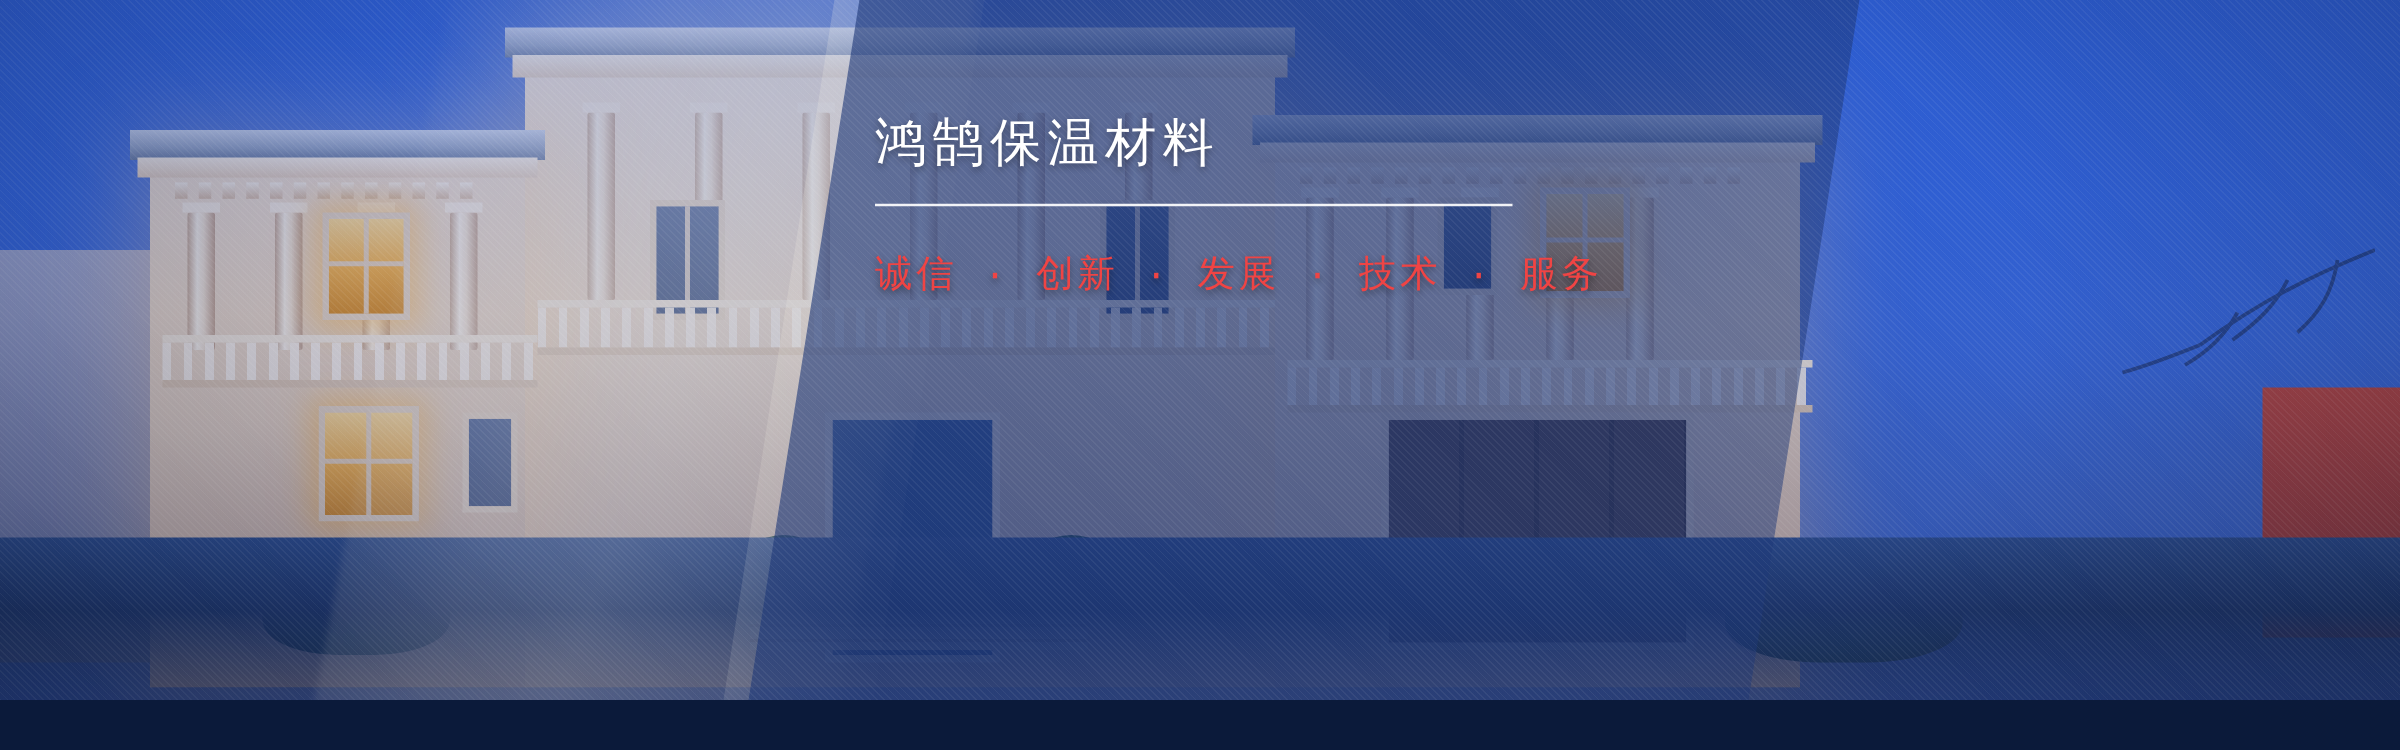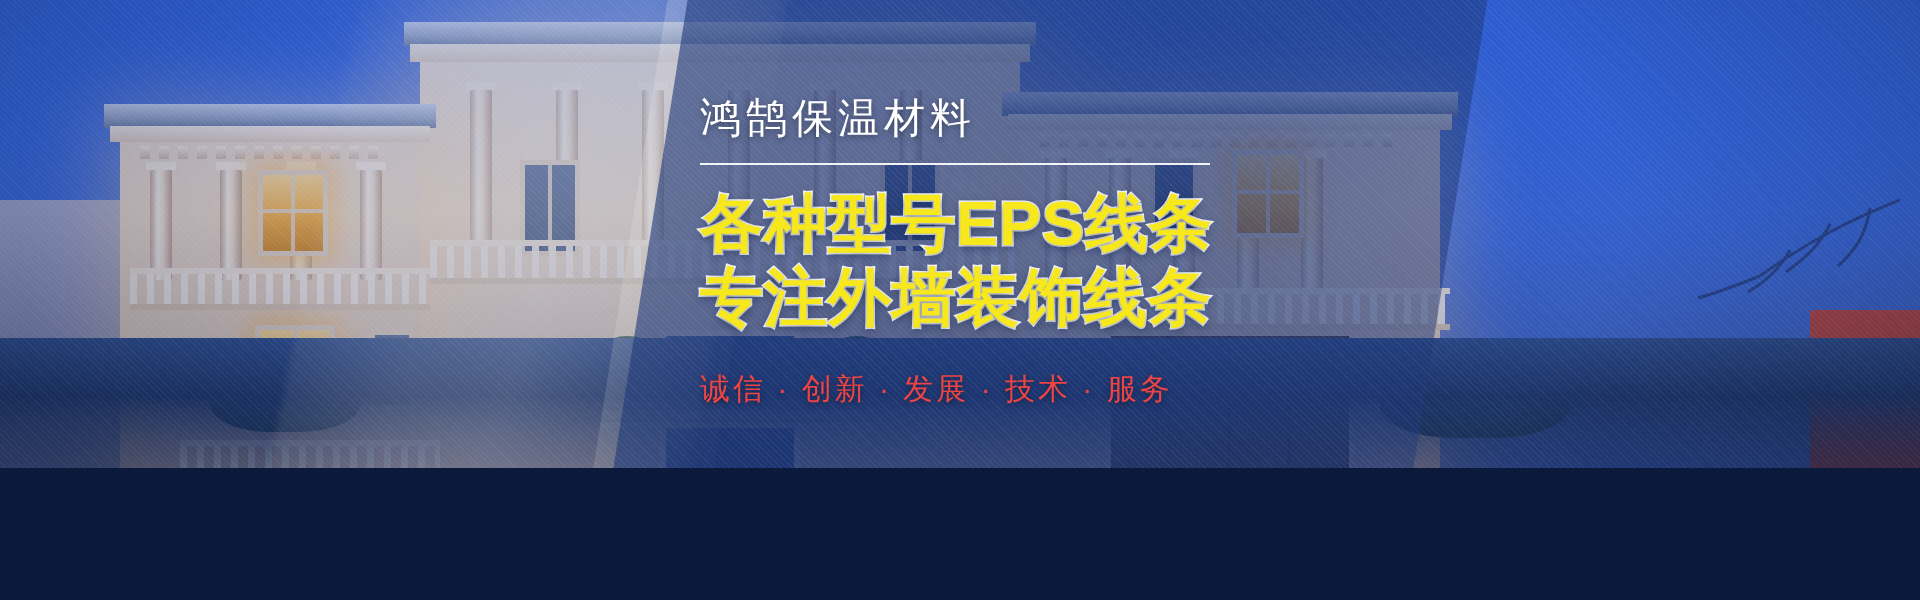--- a/index.html
+++ b/index.html
@@ -5,23 +5,23 @@
   html, body {
     margin: 0;
     padding: 0;
     background: #0b1a3a;
   }
   * { box-sizing: border-box; }
 
   .banner {
     position: relative;
     width: 1920px;
-    height: 468px;
+    height: 560px;
     overflow: hidden;
-    font-family: Liberation Sans, sans-serif;
+    font-family: Liberation Mono, monospace;
   }
 
   
   .sky {
     position: absolute;
     inset: 0;
     background:
       radial-gradient(ellipse 900px 420px at 50% 100%, rgba(255,210,150,0.30) 0%, rgba(255,190,120,0.12) 40%, rgba(40,70,160,0) 72%),
       linear-gradient(180deg, #2f62d8 0%, #3366dd 28%, #3a68d6 52%, #3f66c4 72%, #3a5cae 100%);
   }
@@ -458,23 +458,19 @@
   <div class="hatch"></div>
   <div class="vignette"></div>
 
   <div class="content">
     <div class="content-inner">
 
       <div class="brand">鸿鹄保温材料</div>
 
       <div class="divider"></div>
 
-      <div class="headline">
-        <div class="headline-line">各种型号EPS线条</div>
-        <div class="headline-line">专注外墙装饰线条</div>
-      </div>
 
       <div class="slogan">诚信 · 创新 · 发展 · 技术 · 服务</div>
 
     </div>
   </div>
 
 </div>
 
 </body></html>

